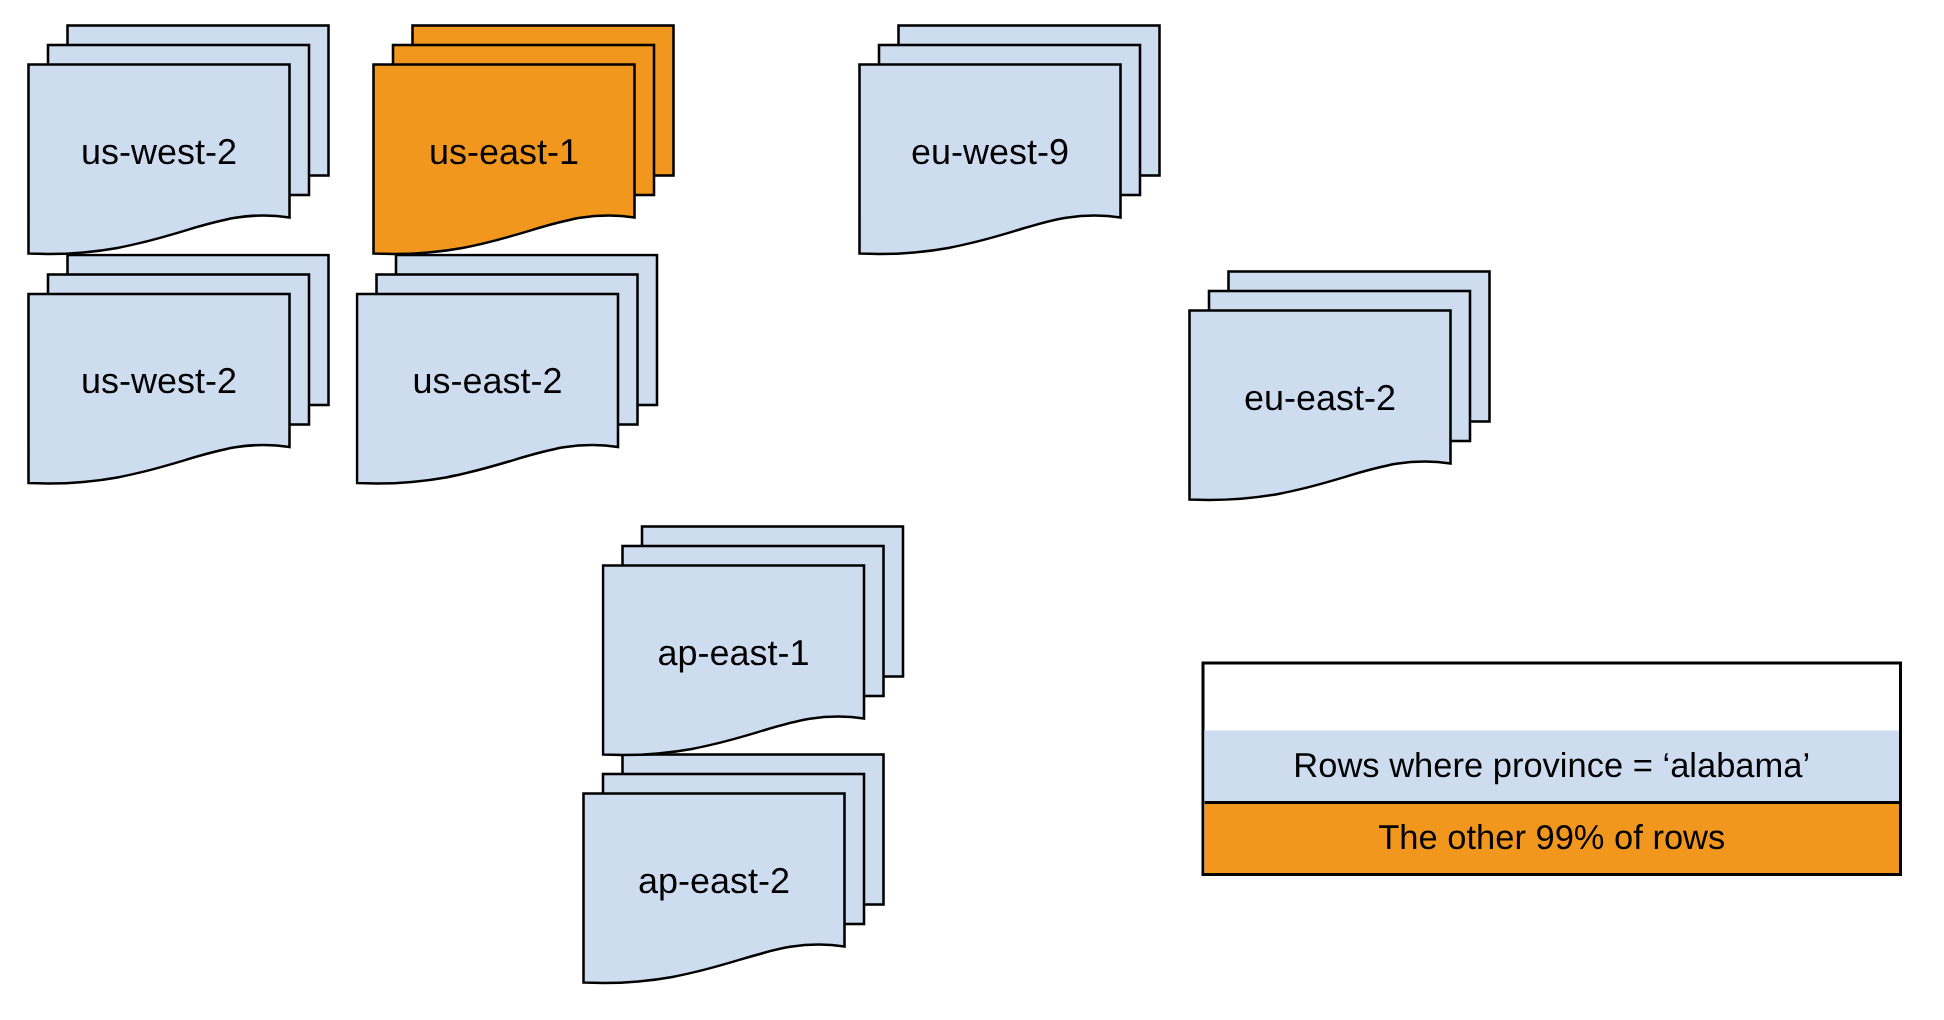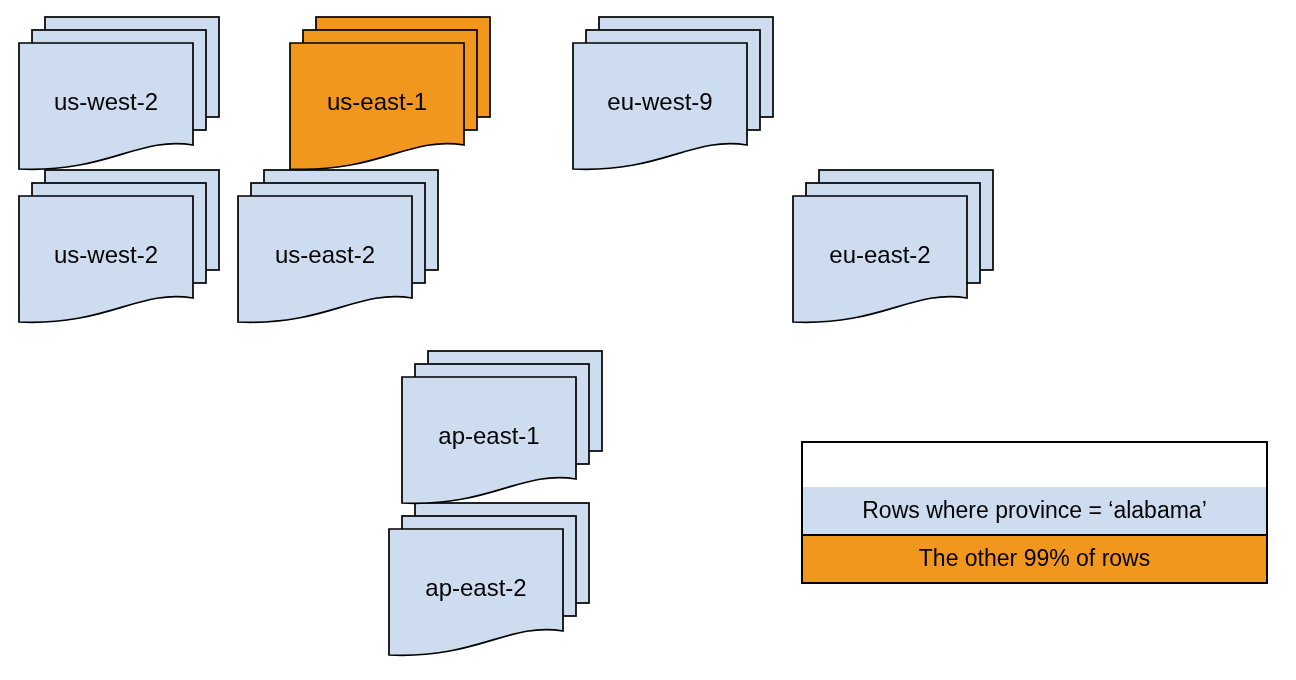--- a/index.html
+++ b/index.html
@@ -78,21 +78,21 @@
 <div class="stack" style="left: 18px; top: 16px; z-index: 20;">
       <svg width="206" height="160" viewBox="0 0 206 160">
         <g fill="var(--fill-default)" stroke="var(--stroke)" stroke-width="1.7">
           <rect x="27" y="1" width="174" height="100"></rect>
           <rect x="14" y="14" width="174" height="100"></rect>
           <path d="M 1 27 L 175 27 L 175 129 C 120 120, 90 157, 1 153 Z"></path>
         </g>
       </svg>
       <div class="stack-label">us-west-2</div>
     </div>
-    <div class="stack" style="left: 248px; top: 16px; z-index: 19; margin-left: 41px;">
+    <div class="stack" style="left: 248px; top: 16px; z-index: 19;">
       <svg width="206" height="160" viewBox="0 0 206 160">
         <g fill="var(--fill-highlight)" stroke="var(--stroke)" stroke-width="1.7">
           <rect x="27" y="1" width="174" height="100"></rect>
           <rect x="14" y="14" width="174" height="100"></rect>
           <path d="M 1 27 L 175 27 L 175 129 C 120 120, 90 157, 1 153 Z"></path>
         </g>
       </svg>
       <div class="stack-label">us-east-1</div>
     </div>
     <div class="stack" style="left: 572px; top: 16px; z-index: 18;">
@@ -118,21 +118,21 @@
     <div class="stack" style="left: 237px; top: 169px; z-index: 15;">
       <svg width="206" height="160" viewBox="0 0 206 160">
         <g fill="var(--fill-default)" stroke="var(--stroke)" stroke-width="1.7">
           <rect x="27" y="1" width="174" height="100"></rect>
           <rect x="14" y="14" width="174" height="100"></rect>
           <path d="M 1 27 L 175 27 L 175 129 C 120 120, 90 157, 1 153 Z"></path>
         </g>
       </svg>
       <div class="stack-label">us-east-2</div>
     </div>
-    <div class="stack" style="left: 792px; top: 169px; z-index: 13; text-align: right;">
+    <div class="stack" style="left: 792px; top: 180px; z-index: 13; text-align: right;">
       <svg width="206" height="160" viewBox="0 0 206 160">
         <g fill="var(--fill-default)" stroke="var(--stroke)" stroke-width="1.7">
           <rect x="27" y="1" width="174" height="100"></rect>
           <rect x="14" y="14" width="174" height="100"></rect>
           <path d="M 1 27 L 175 27 L 175 129 C 120 120, 90 157, 1 153 Z"></path>
         </g>
       </svg>
       <div class="stack-label">eu-east-2</div>
     </div>
     <div class="stack" style="left: 401px; top: 350px; z-index: 12;">

